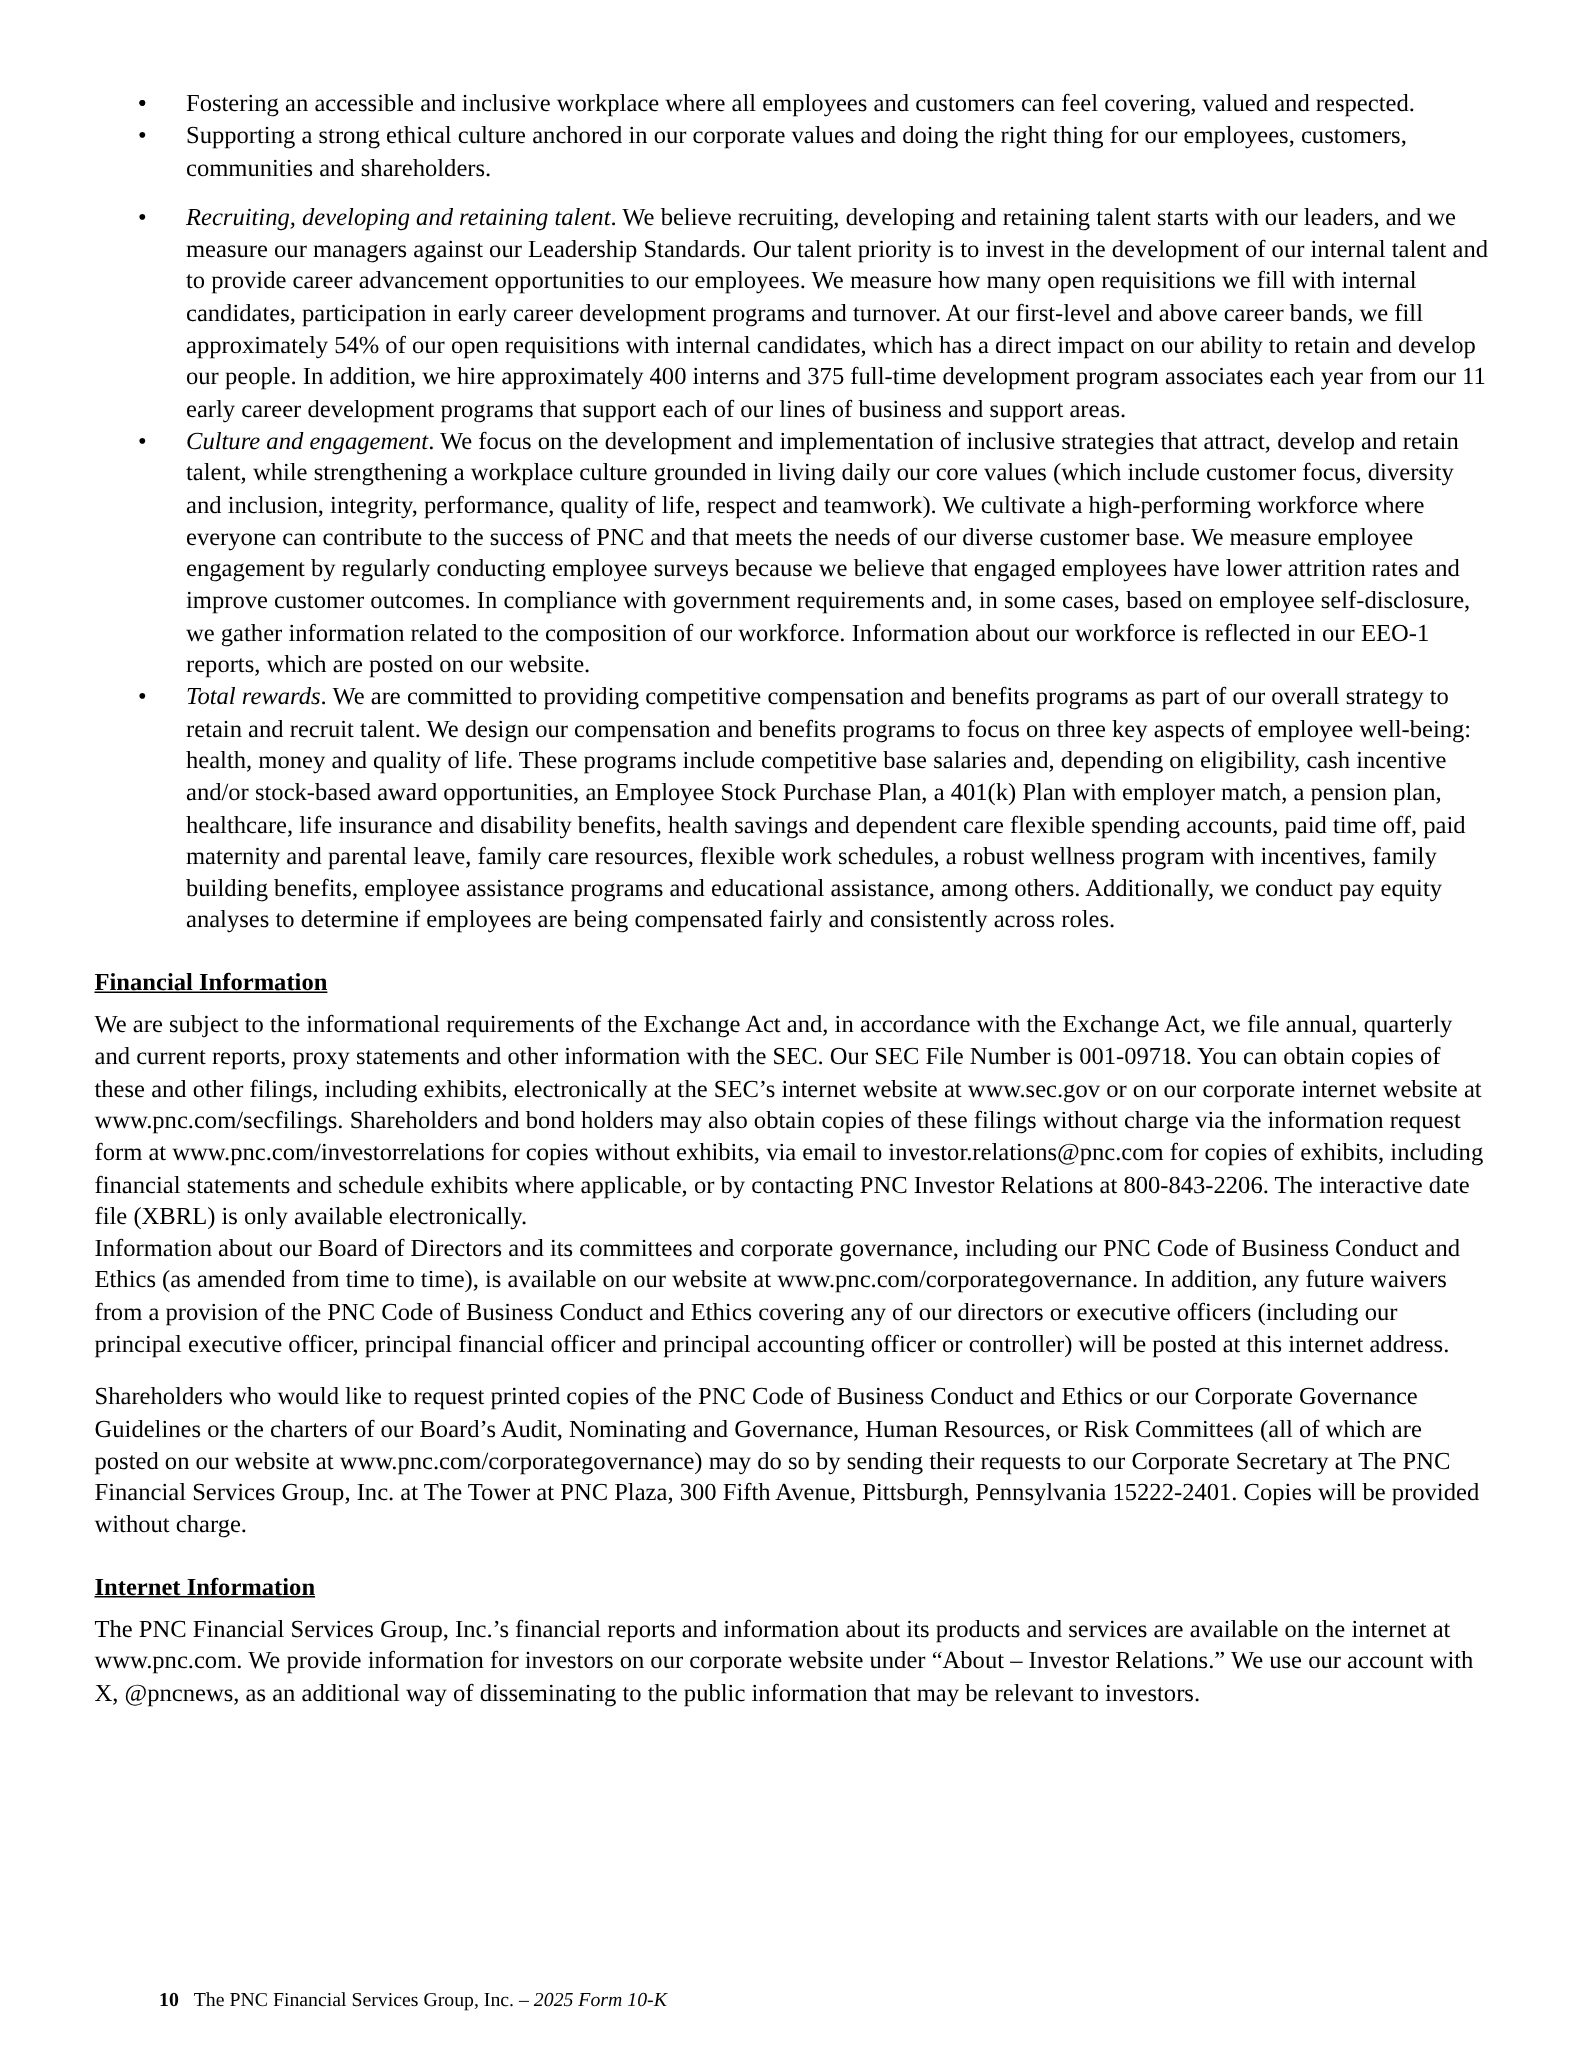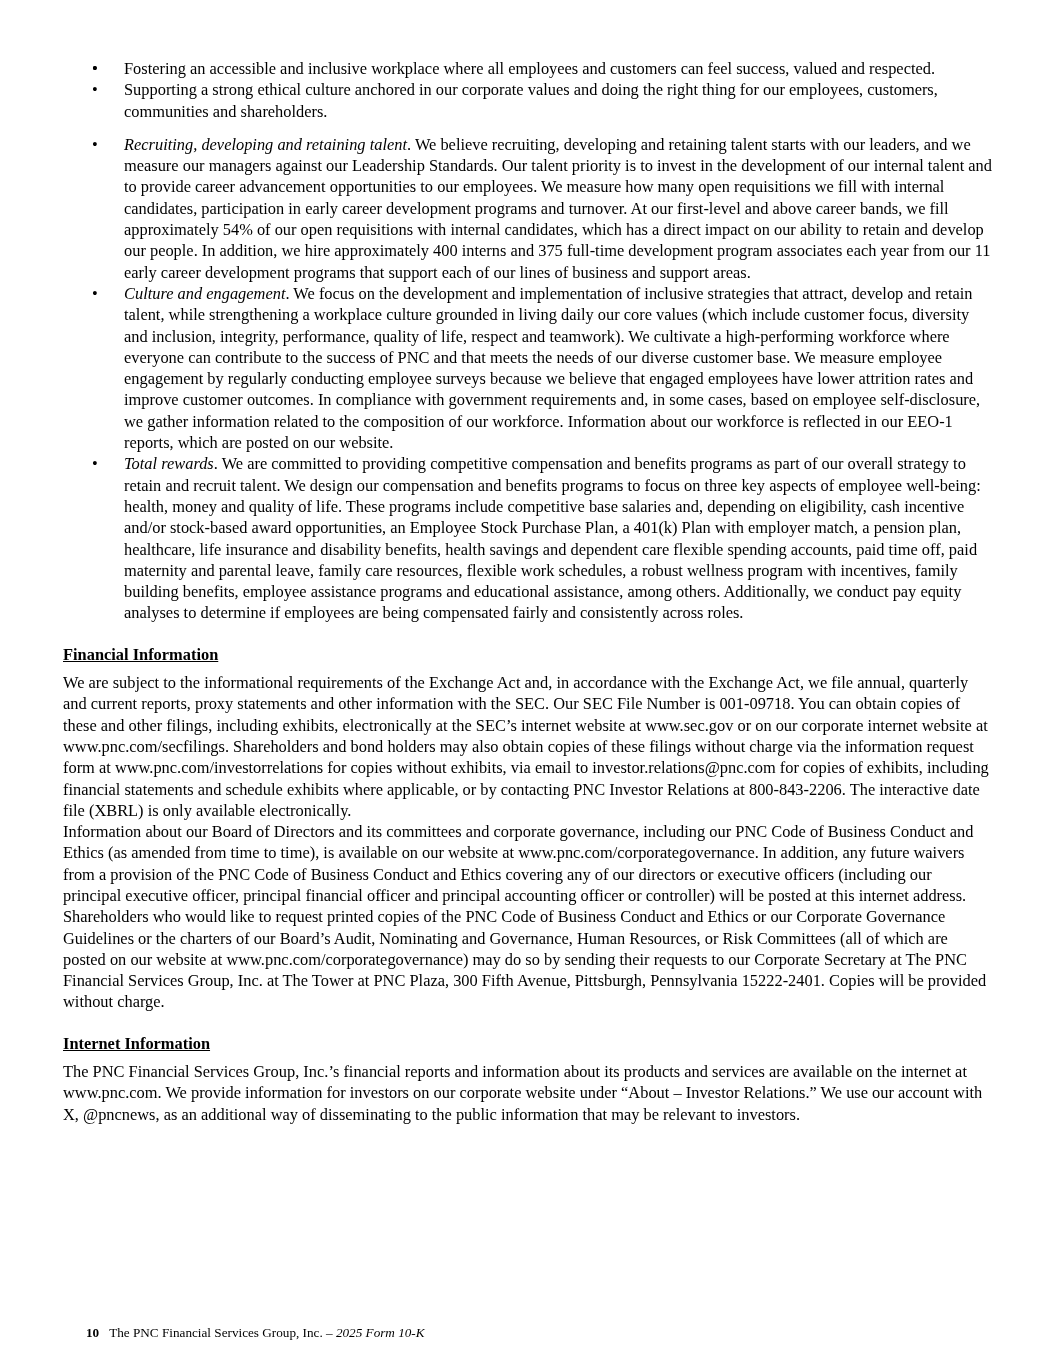--- a/index.html
+++ b/index.html
@@ -29,43 +29,43 @@
   }
   ul.top-bullets { margin-bottom: 12px; }
   .factors .lead { font-style: italic; }
   .heading {
     font-size: 16.4px;
     font-weight: bold;
     margin: 20px 0 7px 0;
   }
   .heading .u { text-decoration: underline; text-align: right; }
   .para { margin: 0; }
-  .para + .para { }
+  .para + .para { margin-top: 14px; }
   .footer {
     position: absolute;
     left: 86px;
     bottom: 24px;
     font-size: 13.2px;
     line-height: 16px;
   }
-  .footer .pgnum { font-weight: bold; margin-right: 10px; }
+  .footer .pgnum { font-weight: bold; margin-right: 10px; margin-left: 20px; }
   .footer .it { font-style: italic; text-align: right; }
 </style>
 </head>
 <body>
 
 <div class="page">
 
   <ul class="bullets top-bullets">
     <li>
       <span class="bullet">•</span>
     </li>
     <li>
       <span class="bullet">•</span>
-      <span>Fostering an accessible and inclusive workplace where all employees and customers can feel success, valued and respected.</span>
+      <span>Fostering an accessible and inclusive workplace where all employees and customers can feel covering, valued and respected.</span>
     </li>
     <li>
       <span class="bullet">•</span>
       <span>Supporting a strong ethical culture anchored in our corporate values and doing the right thing for our employees, customers, communities and shareholders.</span>
     </li>
   </ul>
 
 
   <ul class="bullets factors">
     <li>

